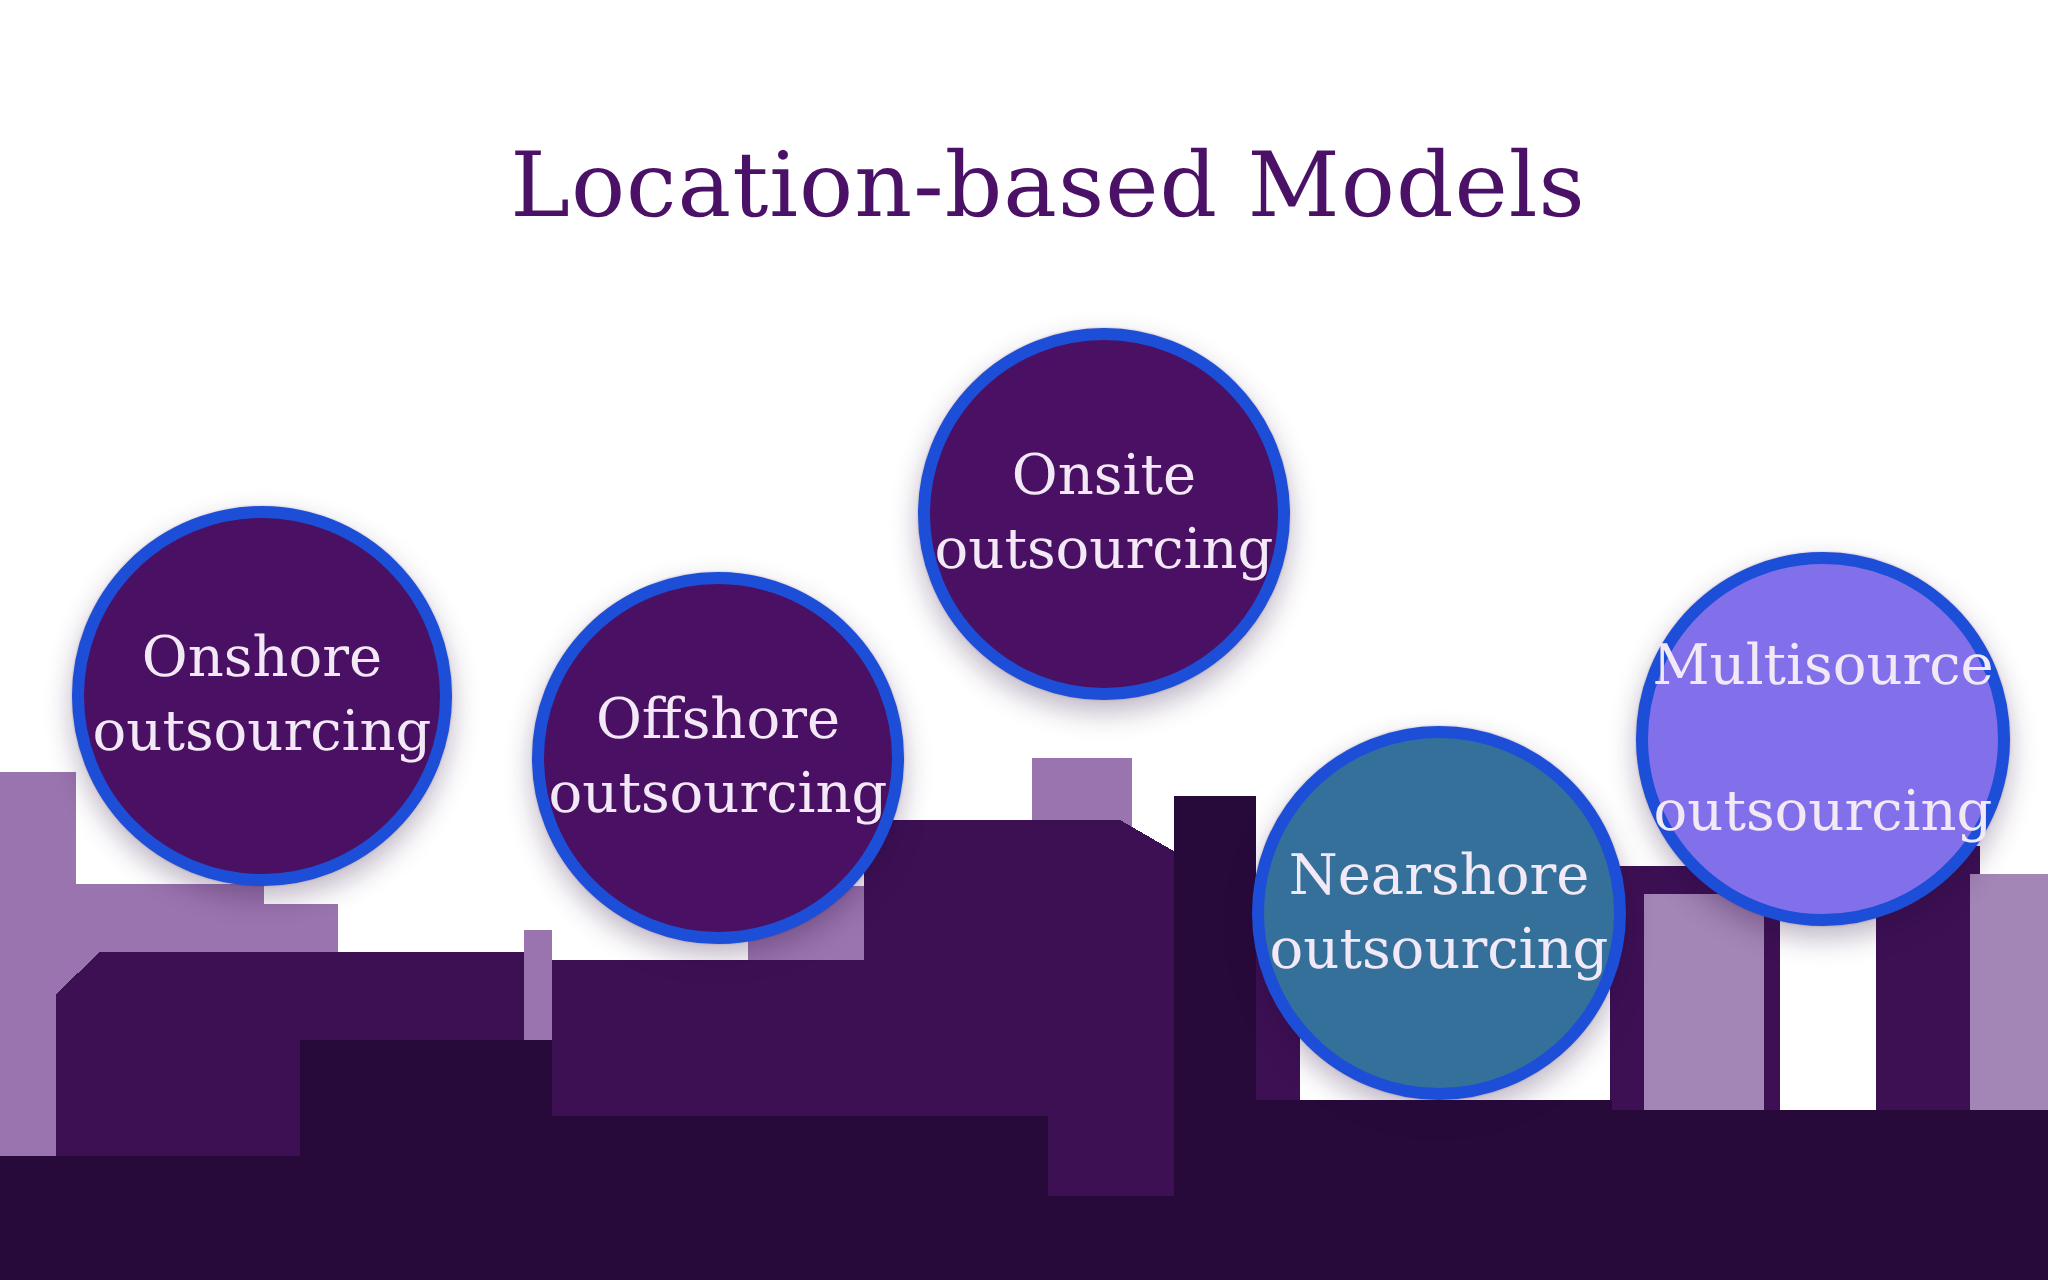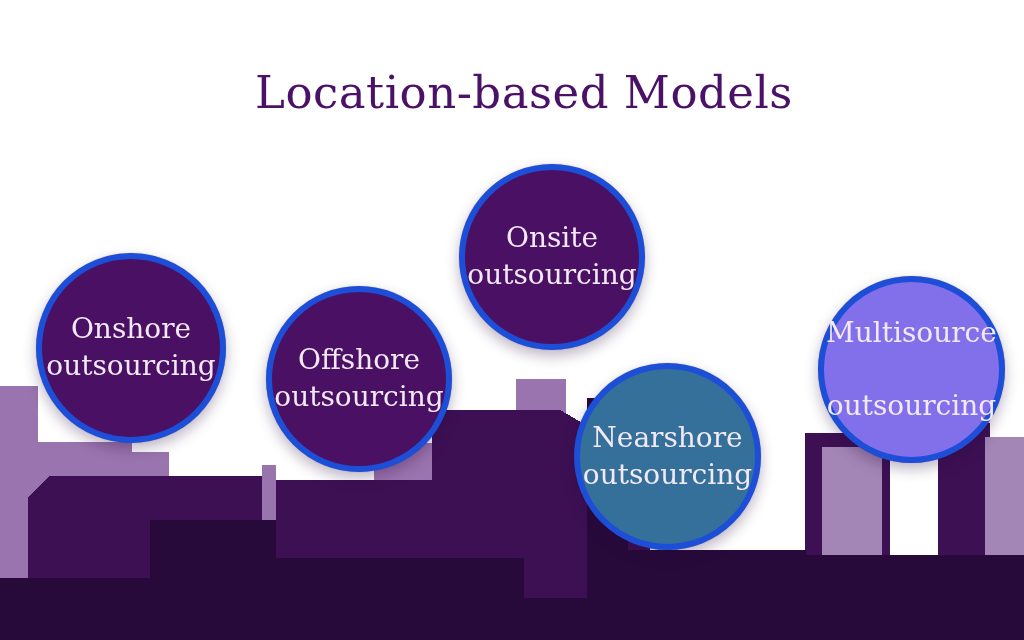--- a/index.html
+++ b/index.html
@@ -15,21 +15,21 @@
   .bubble{
     position:absolute;box-sizing:border-box;border-radius:50%;
     border:6px solid #1d4ed8;
     box-shadow:0 0 1px rgba(60,20,80,.35),0 6px 14px rgba(40,10,60,.30);
     display:flex;flex-direction:column;align-items:center;justify-content:center;
     text-align:center;color:#f3e9f6;font-size:28px;line-height:1.32;
   }
   .bubble-offshore   {left:36px;  top:253px; width:190px;height:190px;}
   .bubble-onshore    {left:266px; top:286px; width:186px;height:186px;}
   .bubble-onsite     {left:459px; top:164px; width:186px;height:186px;}
-  .bubble-nearshore  {left:574px; top:363px; width:187px;height:187px;}
+  .bubble-nearshore  {left:626px; top:363px; width:187px;height:187px;}
   .bubble-multisource{left:818px; top:276px; width:187px;height:187px;gap:36px;}
   .bubble span{display:block;}
 </style>
 </head>
 <body>
 
 <div class="stage">
 
   <svg class="skyline" viewBox="0 0 1024 640" preserveAspectRatio="none" shape-rendering="crispEdges" xmlns="http://www.w3.org/2000/svg">
     <g fill="#9a74ae">

